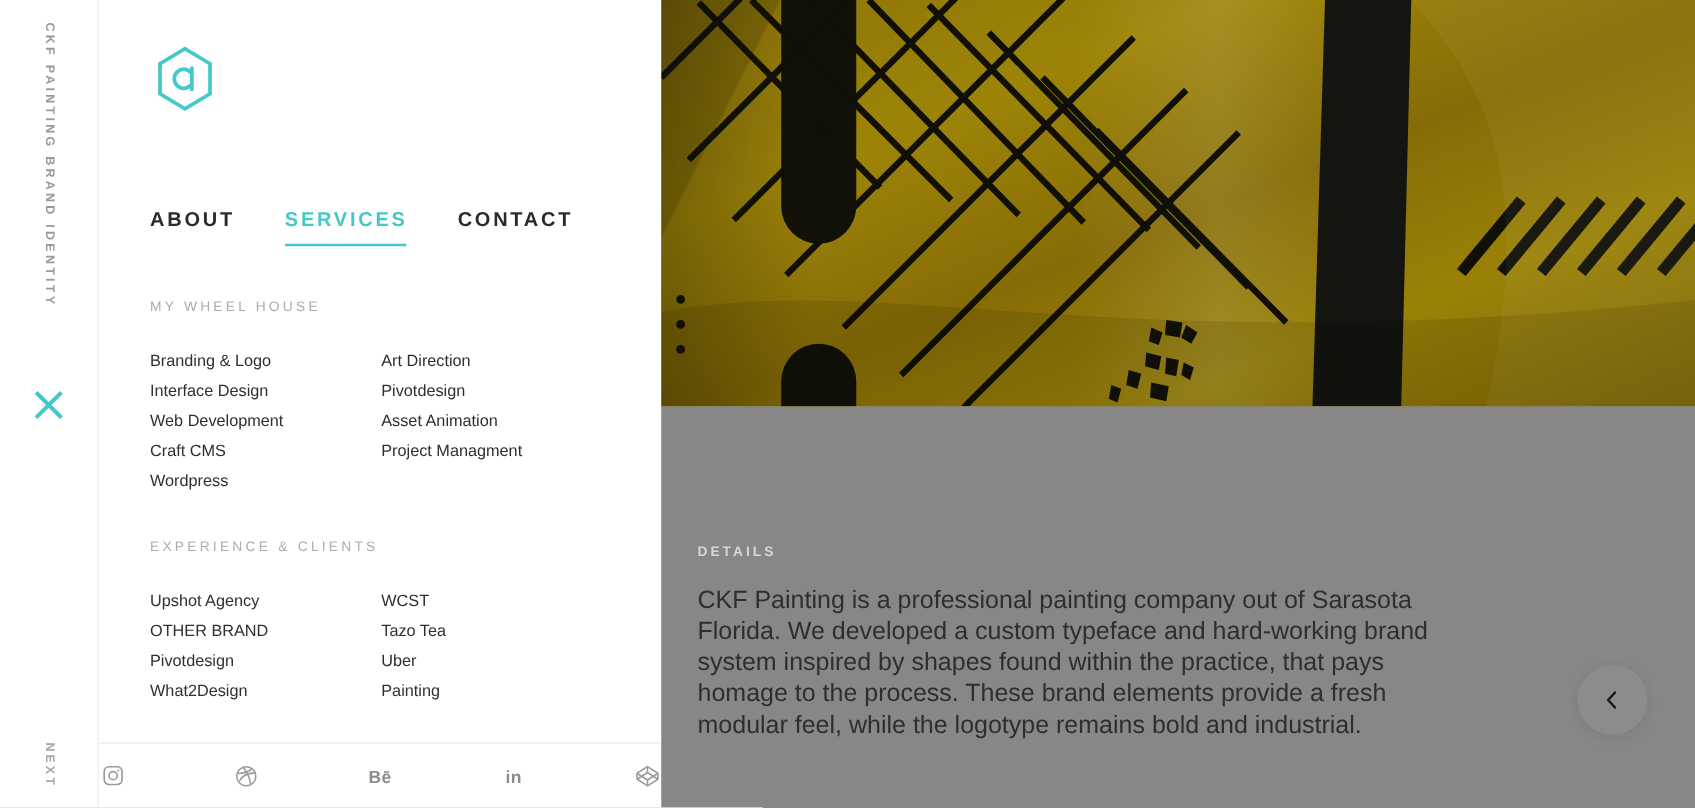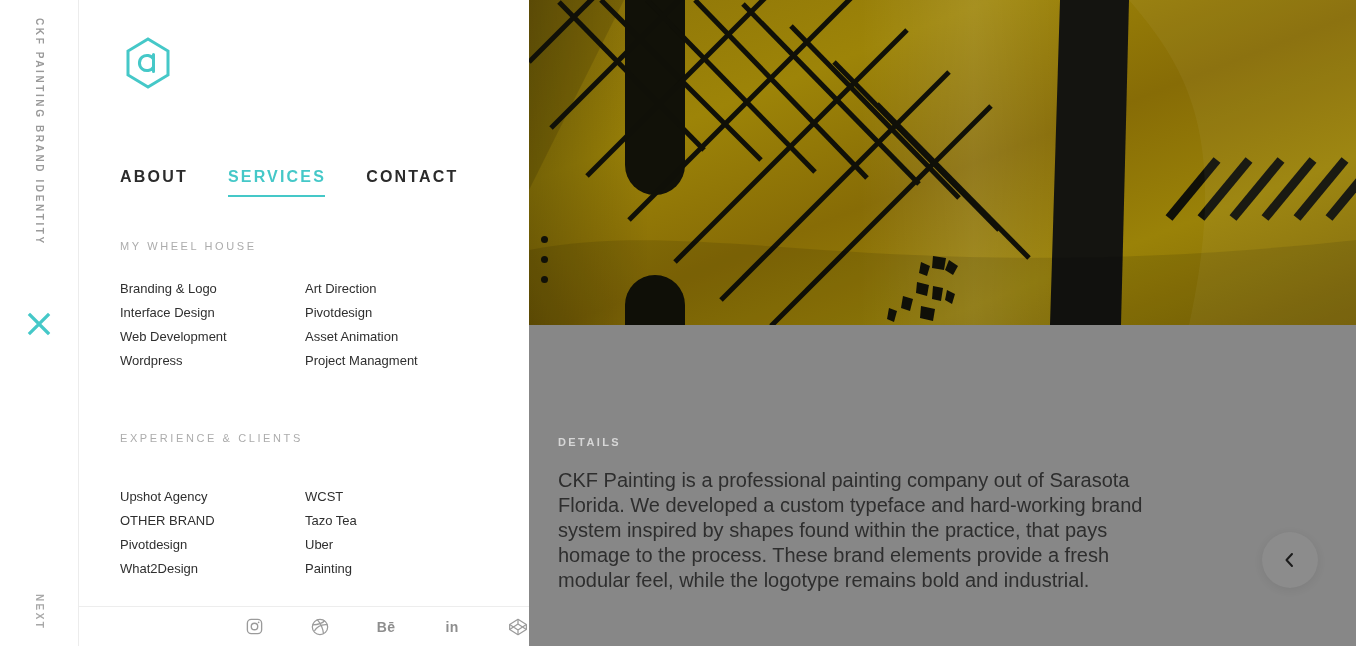--- a/index.html
+++ b/index.html
@@ -101,39 +101,39 @@
     white-space: nowrap;
   }
   .sec1-head { top: 240px; }
   .sec2-head { top: 432px; }
   .cols {
     position: absolute;
     left: 41px;
     display: flex;
   }
   .cols.sec1 { top: 277px; }
-  .cols.sec2 { top: 485px; }
+  .cols.sec2 { top: 469px; }
   .col { width: 185px; }
   .col li {
     list-style: none;
     font-size: 13px;
     color: #2f2f2f;
     line-height: 24px;
     cursor: pointer;
     white-space: nowrap;
   }
   .panel-footer {
     position: absolute;
     left: 0; right: 0; bottom: 0;
-    height: 40px;
+    height: 52px;
     border-top: 1px solid #ededed;
     display: flex;
     align-items: center;
-    justify-content: flex-end;
-    gap: 44px;
+    justify-content: space-between;
+    gap: 68px;
   }
   .social {
     width: 22px; height: 22px;
     color: #9b9b9b;
     display: flex; align-items: center; justify-content: center;
     cursor: pointer;
   }
   .social svg { display: block; }
   .social-text {
     font-size: 14px; font-weight: 700; letter-spacing: .3px;
@@ -227,20 +227,21 @@
       <div class="nav-item active">SERVICES</div>
       <div class="nav-item">CONTACT</div>
     </nav>
 
     <div class="section-head sec1-head">MY WHEEL HOUSE</div>
     <div class="cols sec1">
       <ul class="col">
         <li>Branding &amp; Logo</li>
         <li>Interface Design</li>
         <li>Web Development</li>
+        <li>Craft CMS</li>
         <li>Wordpress</li>
       </ul>
       <ul class="col">
         <li>Art Direction</li>
         <li>Pivotdesign</li>
         <li>Asset Animation</li>
         <li>Project Managment</li>
       </ul>
     </div>
 

